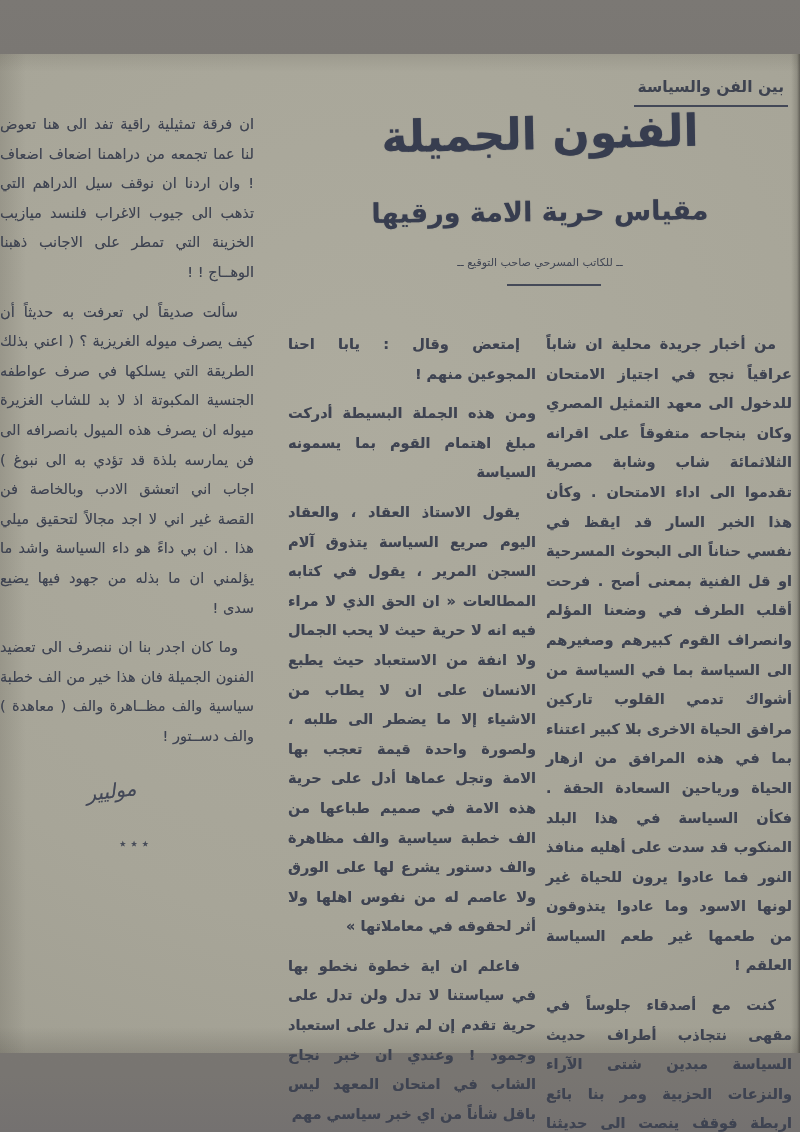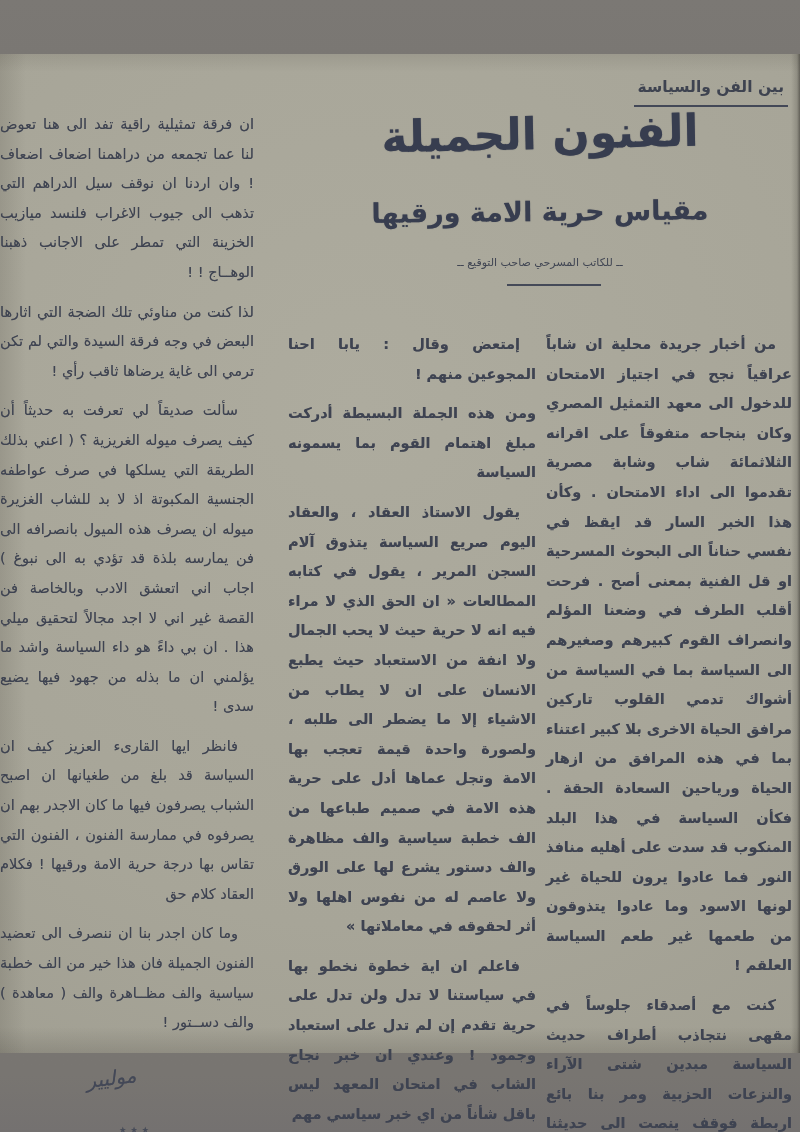--- a/index.html
+++ b/index.html
@@ -96,23 +96,21 @@
 
     <div class="col col-middle">
       <p class="indent">إمتعض وقال : يابا احنا المجوعين منهم !</p>
       <p>ومن هذه الجملة البسيطة أدركت مبلغ اهتمام القوم بما يسمونه السياسة</p>
       <p class="indent">يقول الاستاذ العقاد ، والعقاد اليوم صريع السياسة يتذوق آلام السجن المرير ، يقول في كتابه المطالعات « ان الحق الذي لا مراء فيه انه لا حرية حيث لا يحب الجمال ولا انفة من الاستعباد حيث يطبع الانسان على ان لا يطاب من الاشياء إلا ما يضطر الى طلبه ، ولصورة واحدة قيمة تعجب بها الامة وتجل عماها أدل على حرية هذه الامة في صميم طباعها من الف خطبة سياسية والف مظاهرة والف دستور يشرع لها على الورق ولا عاصم له من نفوس اهلها ولا أثر لحقوقه في معاملاتها »</p>
       <p class="indent">فاعلم ان اية خطوة نخطو بها في سياستنا لا تدل ولن تدل على حرية تقدم إن لم تدل على استعباد وجمود ! وعندي ان خبر نجاح الشاب في امتحان المعهد ليس باقل شأناً من اي خبر سياسي مهم</p>
     </div>
 
     <div class="col col-left">
       <p>ان فرقة تمثيلية راقية تفد الى هنا تعوض لنا عما تجمعه من دراهمنا اضعاف اضعاف ! وان اردنا ان نوقف سيل الدراهم التي تذهب الى جيوب الاغراب فلنسد ميازيب الخزينة التي تمطر على الاجانب ذهبنا الوهــاج ! !</p>
-      <p>لذا كنت من مناوئي تلك الضجة التي اثارها البعض في وجه فرقة السيدة والتي لم تكن ترمي الى غاية يرضاها ثاقب رأي !</p>
       <p class="indent">سألت صديقاً لي تعرفت به حديثاً أن كيف يصرف ميوله الغريزية ؟ ( اعني بذلك الطريقة التي يسلكها في صرف عواطفه الجنسية المكبوتة اذ لا بد للشاب الغزيرة ميوله ان يصرف هذه الميول بانصرافه الى فن يمارسه بلذة قد تؤدي به الى نبوغ ) اجاب اني اتعشق الادب وبالخاصة فن القصة غير اني لا اجد مجالاً لتحقيق ميلي هذا . ان بي داءً هو داء السياسة واشد ما يؤلمني ان ما بذله من جهود فيها يضيع سدى !</p>
-      <p class="indent">فانظر ايها القارىء العزيز كيف ان السياسة قد بلغ من طغيانها ان اصبح الشباب يصرفون فيها ما كان الاجدر بهم ان يصرفوه في ممارسة الفنون ، الفنون التي تقاس بها درجة حرية الامة ورقيها ! فكلام العقاد كلام حق</p>
       <p class="indent">وما كان اجدر بنا ان ننصرف الى تعضيد الفنون الجميلة فان هذا خير من الف خطبة سياسية والف مظــاهرة والف ( معاهدة ) والف دســتور !</p>
       <div>
         <span class="signature">موليير</span>
       </div>
       <div class="ornament">٭ ٭ ٭</div>
     </div>
 
   </div>
 </div>
 

